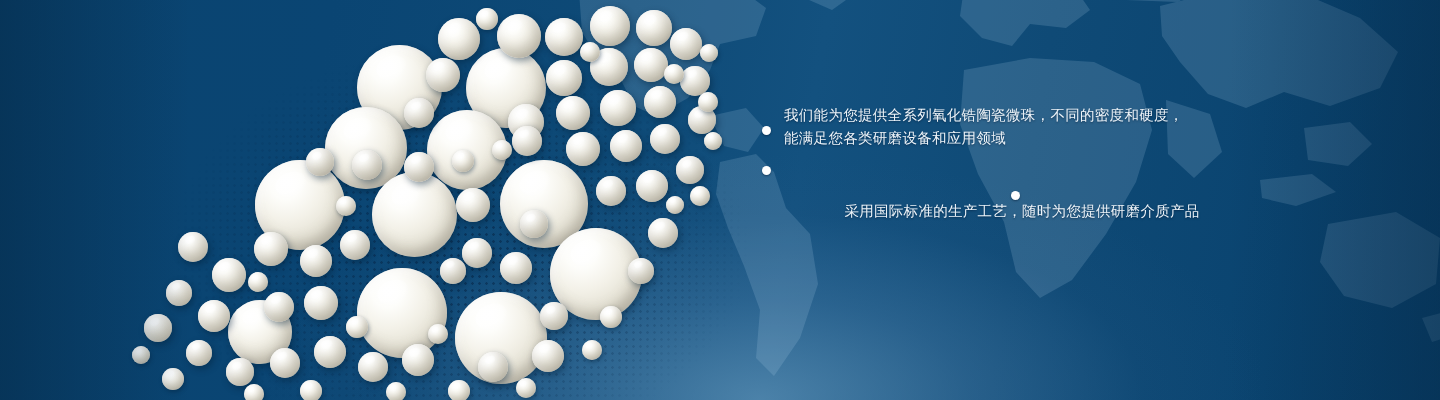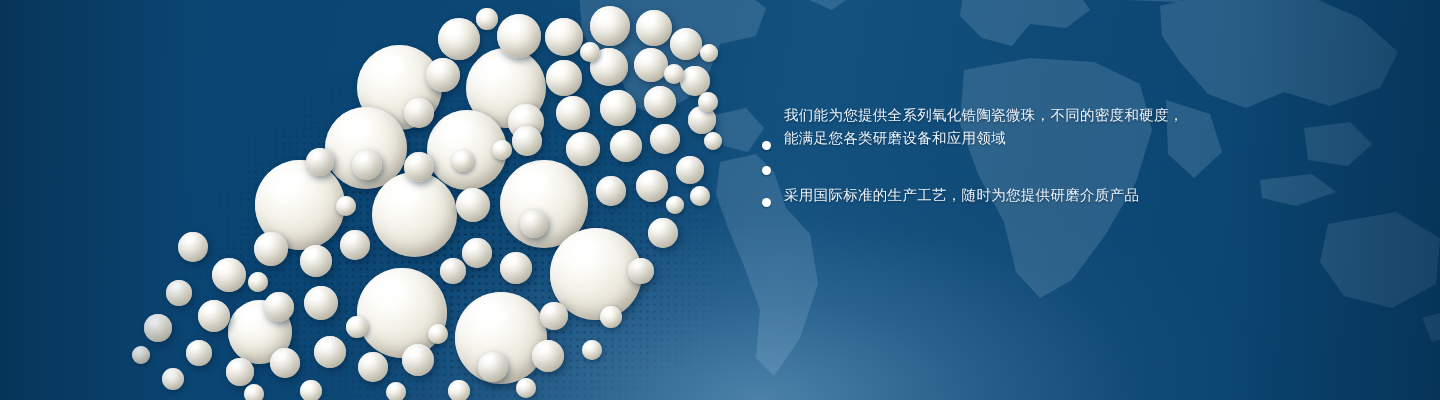--- a/index.html
+++ b/index.html
@@ -130,24 +130,24 @@
     white-space: nowrap;
   }
   .bullets {
     list-style: none;
     margin: 0;
     padding: 0;
   }
   .bullet {
     position: relative;
     display: flex;
-    align-items: flex-end;
+    align-items: center;
     margin-bottom: 9px;
   }
-  .bullet:last-child { margin-bottom: 10px; }
+  .bullet:last-child { margin-bottom: 10px; flex-direction: column; }
   .dot {
     flex: 0 0 auto;
     width: 9px;
     height: 9px;
     border-radius: 50%;
     background: #ffffff;
     margin-top: 7px;
     margin-right: 13px;
     box-shadow: 0 1px 2px rgba(0,18,40,0.45);
   }

